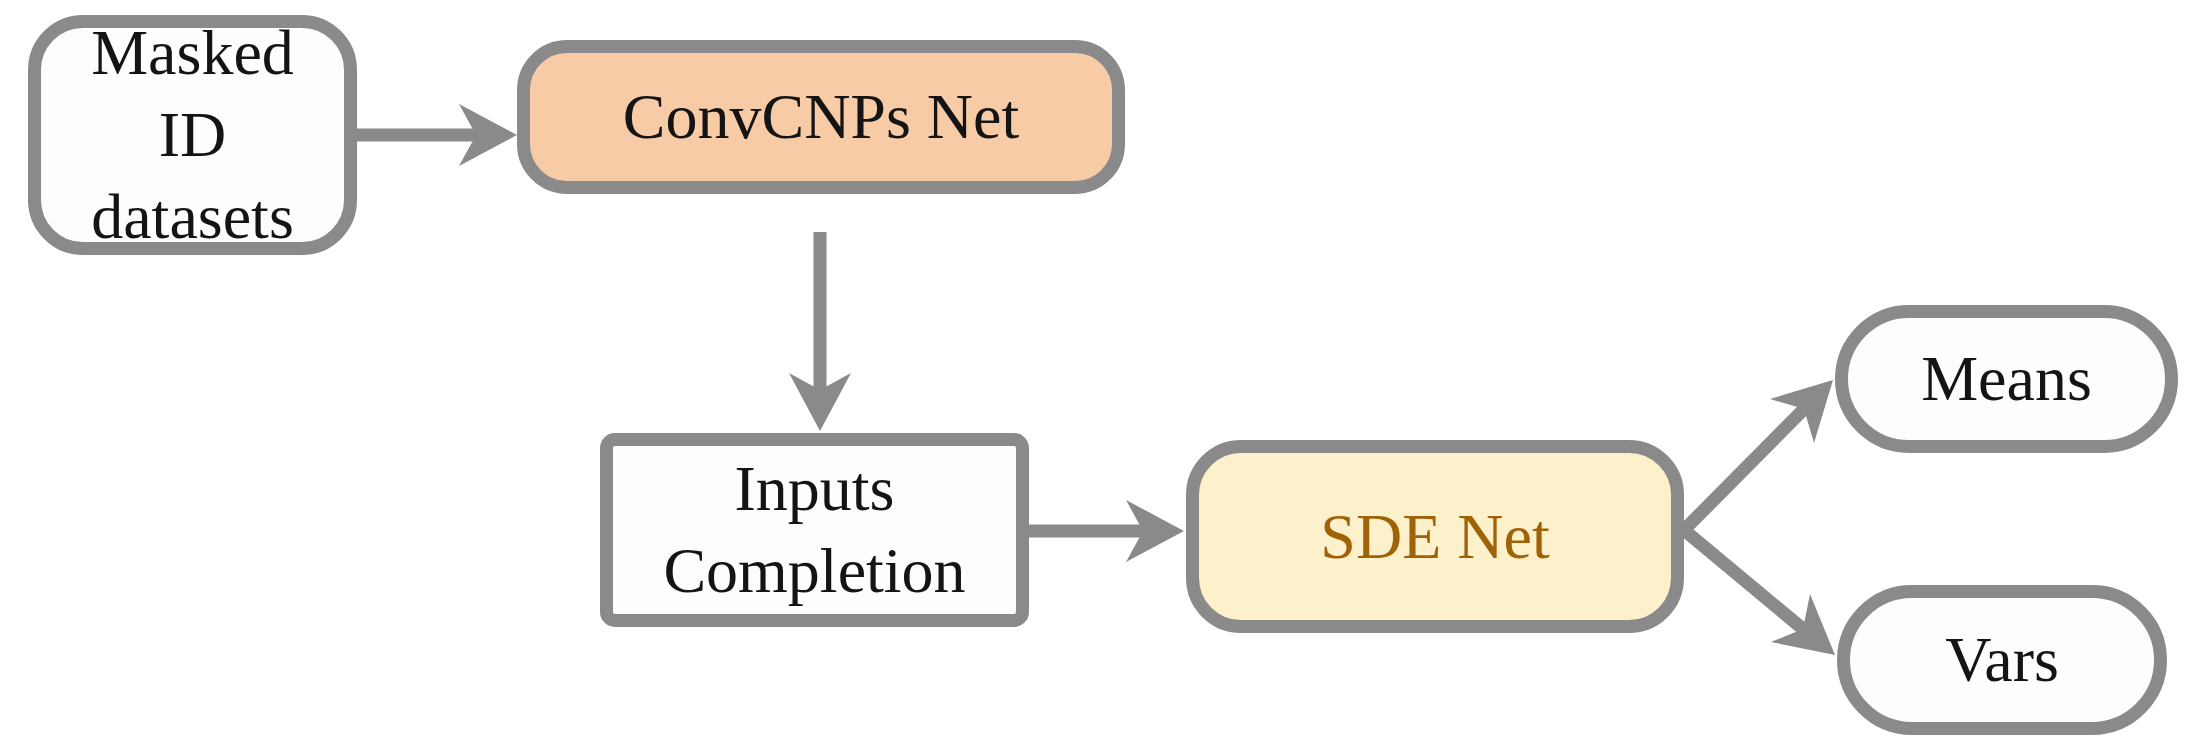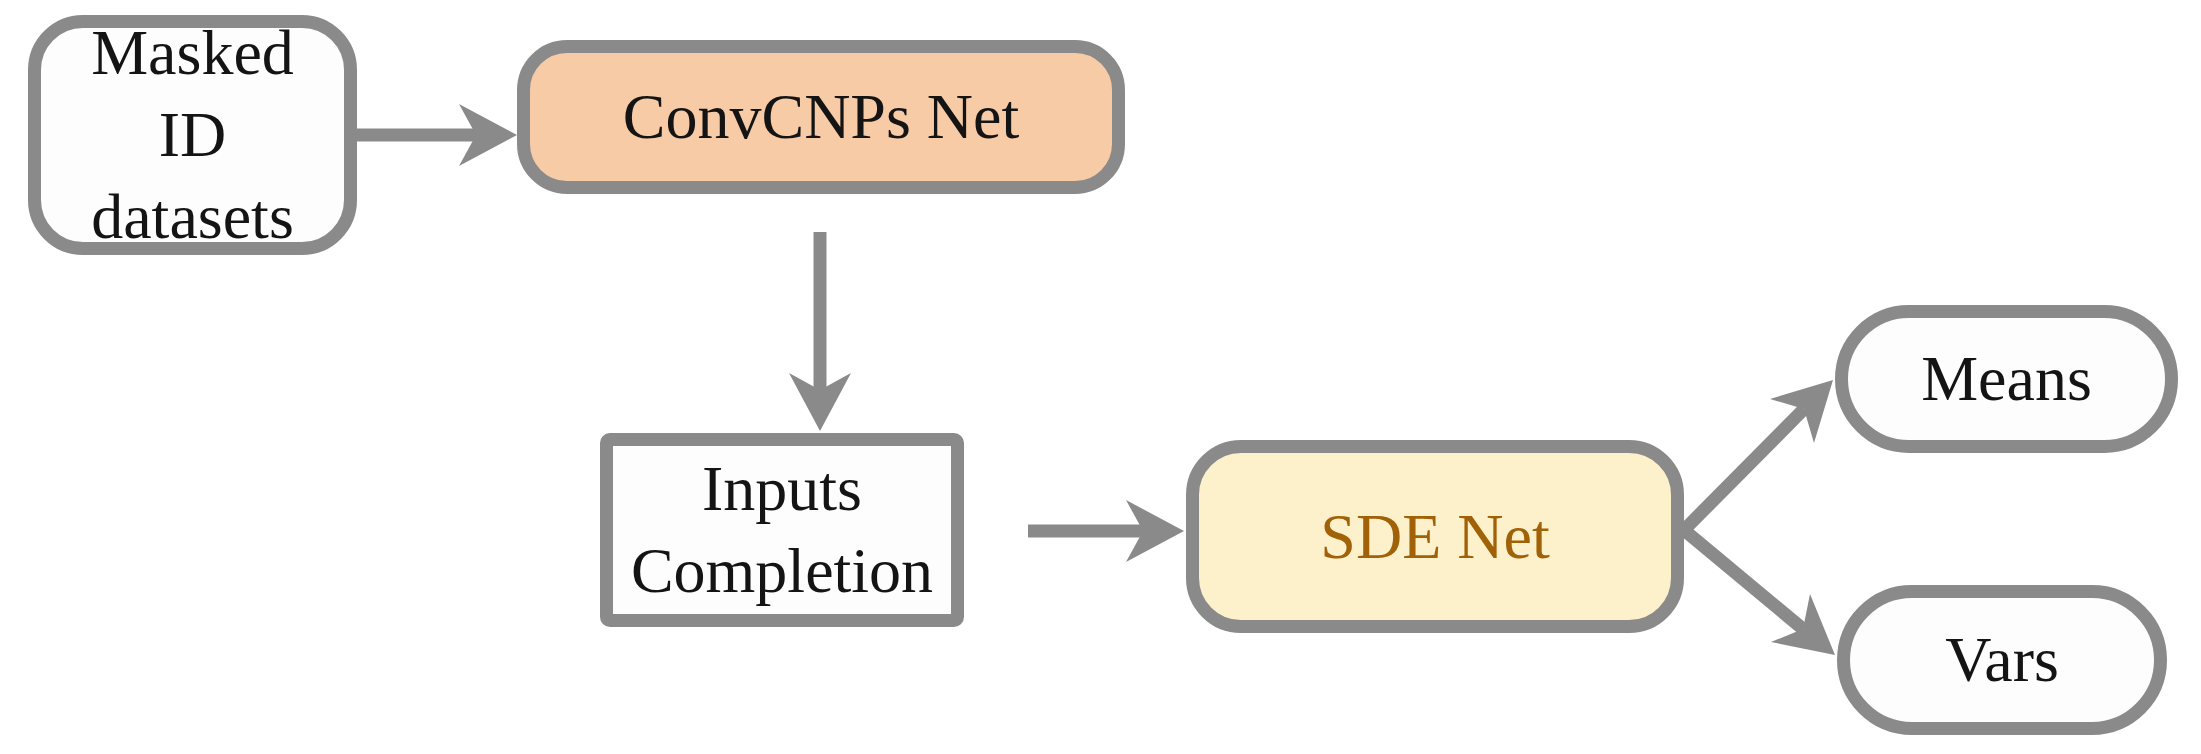--- a/index.html
+++ b/index.html
@@ -39,21 +39,21 @@
     text-align: center;
   }
   .node .label {
     white-space: pre-line;
     font-size: 64px;
     line-height: 1.28;
     color: #141414;
   }
   .node-masked   { left: 28px;   top: 15px;  width: 329px; height: 240px; border-radius: 55px; }
   .node-convcnps { left: 517px;  top: 40px;  width: 608px; height: 154px; border-radius: 50px; }
-  .node-inputs   { left: 600px;  top: 433px; width: 364px; height: 194px; border-radius: 10px; }
+  .node-inputs   { left: 600px;  top: 433px; width: 429px; height: 194px; border-radius: 15px; }
   .node-sde      { left: 1186px; top: 440px; width: 498px; height: 193px; border-radius: 55px; }
   .node-means    { left: 1835px; top: 305px; width: 343px; height: 148px; border-radius: 74px; }
   .node-vars     { left: 1837px; top: 585px; width: 330px; height: 150px; border-radius: 75px; }
 </style>
 </head>
 <body>
 
 <div class="canvas" style="background-color: rgb(255, 255, 255);">
 
   <svg class="edges" viewBox="0 0 2201 754" style="color: rgb(138, 138, 138);">

